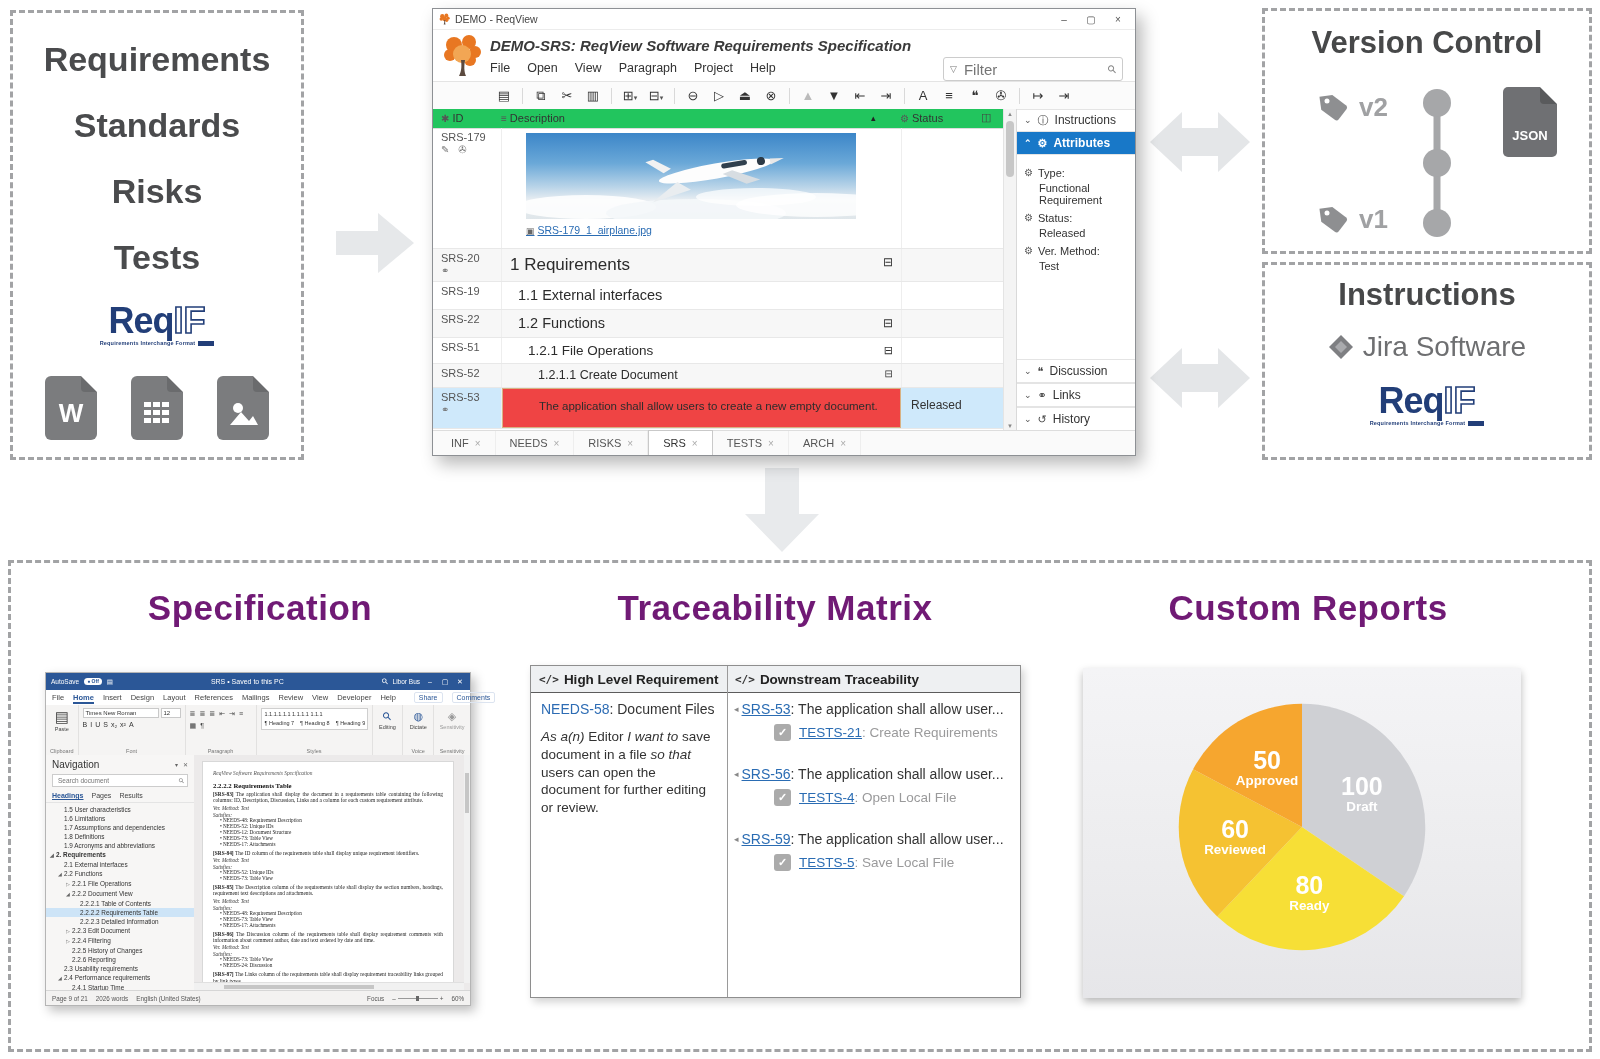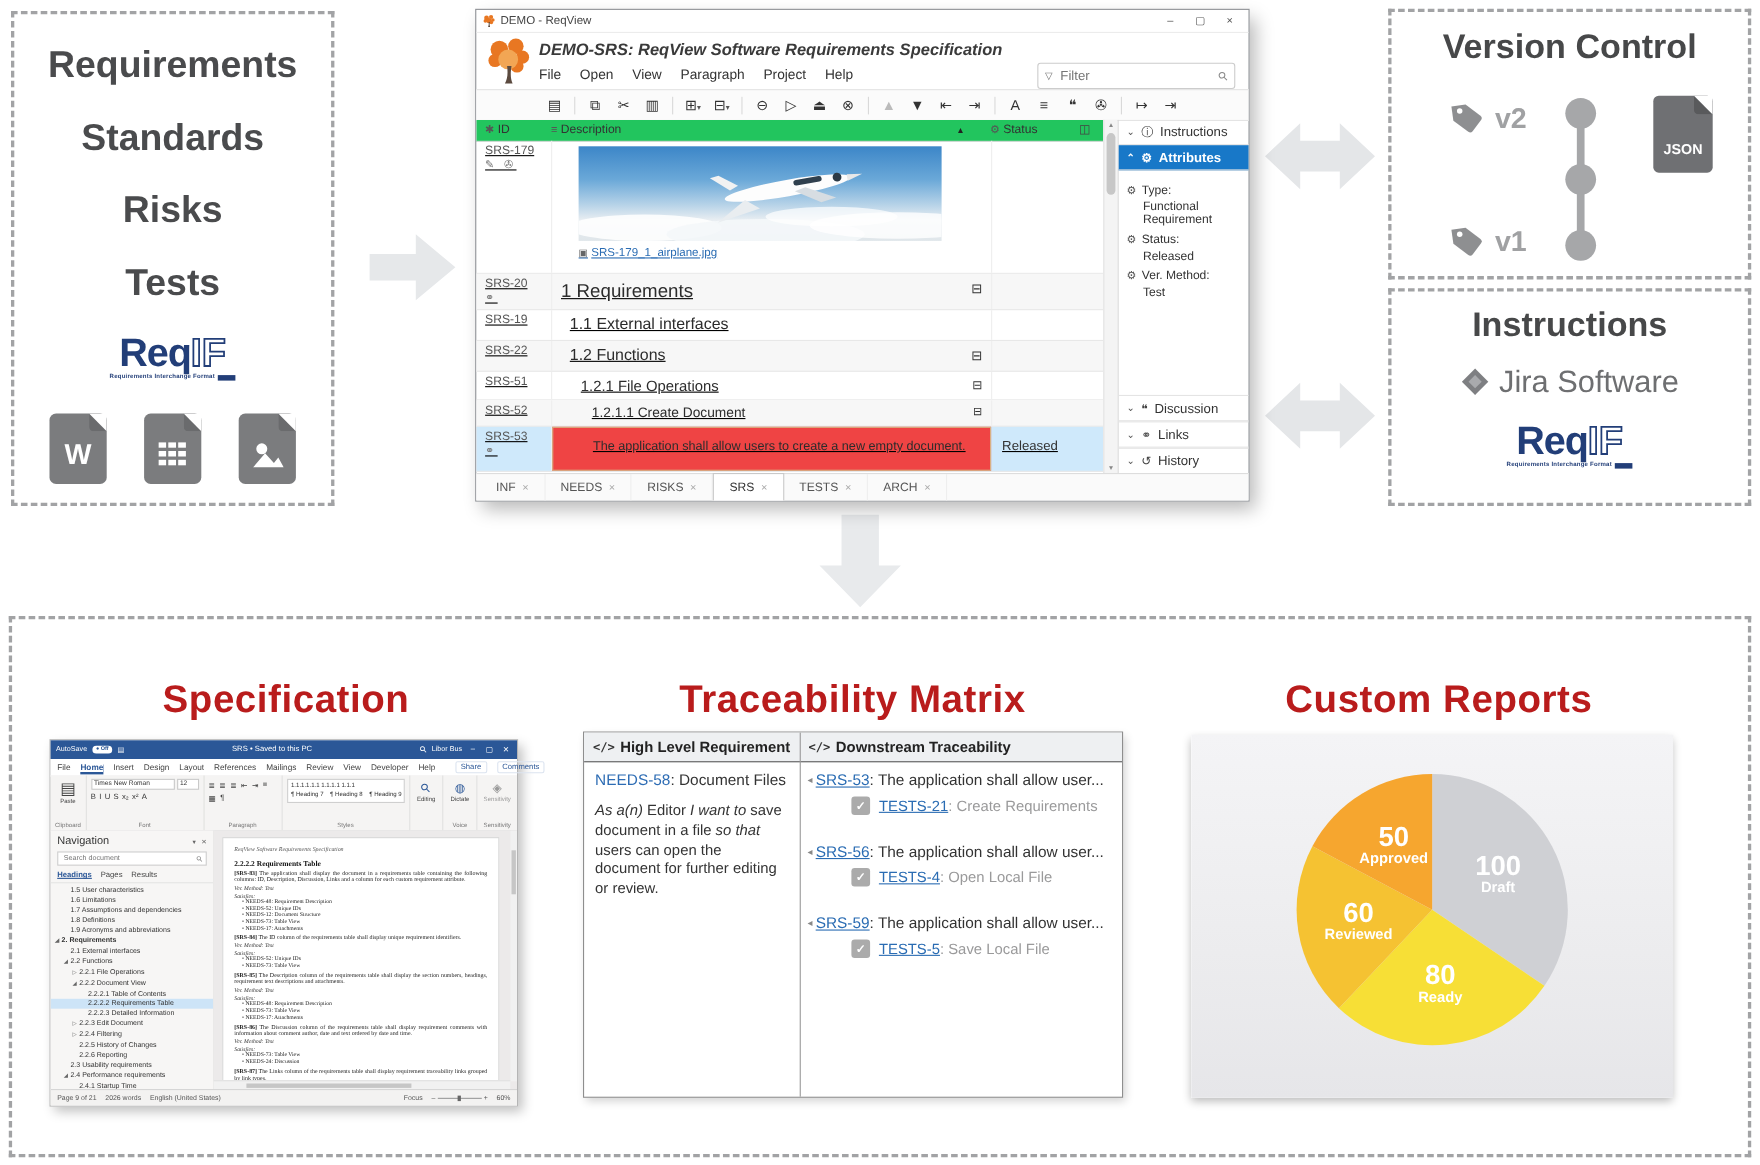--- a/index.html
+++ b/index.html
@@ -1,19 +1,19 @@
 <!DOCTYPE html>
 <html><head>
 <meta charset="utf-8">
 <style>
   html,body{margin:0;padding:0;background:#fff;}
   body{width:1600px;height:1059px;position:relative;font-family:"Liberation Sans",sans-serif;overflow:hidden;}
   .abs{position:absolute;}
   .dashed{position:absolute;border:3px dashed #a2a3a5;background:#fff;}
-  .sec-title{position:absolute;font-size:35px;font-weight:bold;color:#b91c1c;text-align:center;letter-spacing:.5px;margin-top:28px;}
+  .sec-title{position:absolute;font-size:35px;font-weight:bold;color:#701a75;text-align:center;letter-spacing:.5px;}
   
   #left-box{left:10px;top:10px;width:288px;height:444px;display:flex;flex-direction:column;align-items:center;}
   .lb-title{font-size:34px;font-weight:bold;color:#4a4b4d;margin-top:27px;}
   .reqif{display:flex;flex-direction:column;align-items:center;margin-top:26px;}
   .reqif-row{display:flex;align-items:baseline;line-height:1;}
   .reqif-req{font-size:36px;font-weight:bold;color:#223e78;letter-spacing:-1px;}
   .reqif-if{font-size:36px;font-weight:bold;color:#fff;-webkit-text-stroke:1.6px #223e78;letter-spacing:0px;}
   .reqif-sub{display:flex;align-items:center;gap:3px;margin-top:1px;}
   .reqif-subtext{font-size:5.5px;color:#223e78;font-weight:bold;letter-spacing:.2px;}
   .reqif-bar{width:16px;height:5px;background:#223e78;}
@@ -26,38 +26,38 @@
   
   #rv{left:432px;top:8px;width:702px;height:446px;background:#fff;border:1px solid #8d9094;box-shadow:6px 8px 16px rgba(0,0,0,.28);}
   #rv-titlebar{position:absolute;left:0;top:0;right:0;height:20px;border-bottom:1px solid #ececec;display:flex;align-items:center;padding:0 6px;gap:5px;}
   .rv-title-text{font-size:10.5px;color:#444;flex:1;}
   .winbtn{font-size:10px;color:#555;width:22px;text-align:center;}
   #rv-header{position:absolute;left:0;top:20px;right:0;height:52px;}
   #rv-logo{position:absolute;left:9px;top:4px;width:40px;height:44px;}
   #rv-apptitle{position:absolute;left:57px;top:8px;font-size:15px;font-weight:bold;font-style:italic;color:#3a3a3a;}
   #rv-menus{position:absolute;left:57px;top:32px;display:flex;gap:17px;font-size:12.5px;color:#333;}
   #rv-filter{position:absolute;right:12px;top:28px;width:166px;height:22px;border:1px solid #ccc;border-radius:3px;display:flex;align-items:center;padding:0 6px;gap:5px;background:#fff;}
-  #rv-filter input{border:none;outline:none;flex:1;font-size:12px;color:#333;min-width:10px;background:transparent;font-family:"Liberation Sans",sans-serif;}
+  #rv-filter input{border:none;outline:none;flex:1;font-size:15px;color:#333;min-width:10px;background:transparent;font-family:"Liberation Sans",sans-serif;}
   .funnel{font-size:9px;color:#777;}
   .mag{display:inline-block;font-size:11px;color:#888;transform:rotate(-45deg);}
   #rv-toolbar{position:absolute;left:0;top:72px;right:0;height:27px;background:#fbfbfb;border-top:1px solid #e4e4e4;border-bottom:1px solid #e4e4e4;display:flex;align-items:center;padding-left:58px;}
   .tbi{font-size:13px;color:#333;width:26px;text-align:center;line-height:1;}
   .tbi.dim{color:#bbb;}
   .tbi .dd{font-size:7px;color:#555;}
   .tbsep{width:1px;height:16px;background:#d9d9d9;margin:0 5px;}
   
   #rv-table{position:absolute;left:0;top:100px;width:570px;bottom:24px;border-right:1px solid #e0e0e0;overflow:hidden;}
   #rv-thead{position:absolute;left:0;top:0;right:0;height:19px;background:#22c55e;border-bottom:1px solid #dcdcdc;font-size:11px;color:#333;}
   .th-icon{font-size:10px;color:#555;margin-right:3px;}
   .col-id{position:absolute;left:8px;width:52px;}
   .col-desc{position:absolute;left:68px;}
   .sort-arrow{position:absolute;left:438px;top:4px;font-size:9px;color:#222;}
   .col-status{position:absolute;left:467px;}
   .col-chooser{position:absolute;left:548px;top:2px;font-size:11px;color:#444;}
-  #rv-rows{position:absolute;left:0;top:19px;right:0;bottom:0;text-decoration:underline;}
+  #rv-rows{position:absolute;left:0;top:19px;right:0;bottom:0;}
   .rv-row{position:relative;border-bottom:1px solid #e8e8e8;display:flex;}
   .cell-id{width:60px;padding:3px 0 0 8px;font-size:11px;color:#555;border-right:1px solid #eee;}
   .cell-id .ric{display:block;font-size:10px;color:#777;margin-top:1px;letter-spacing:3px;}
   .cell-desc{width:399px;border-right:1px solid #eee;position:relative;}
   .cell-status{flex:1;font-size:12px;color:#333;padding:10px 0 0 10px;}
   .hrow{background:#f7f7f7;}
   .collapse{position:absolute;right:8px;top:6px;font-size:12px;color:#333;}
   .h1t{font-size:17px;color:#2c2c2c;padding:6px 0 0 8px;}
   .h2t{font-size:14.5px;color:#2c2c2c;padding:5px 0 0 16px;}
   .h3t{font-size:13.5px;color:#2c2c2c;padding:5px 0 0 26px;}

